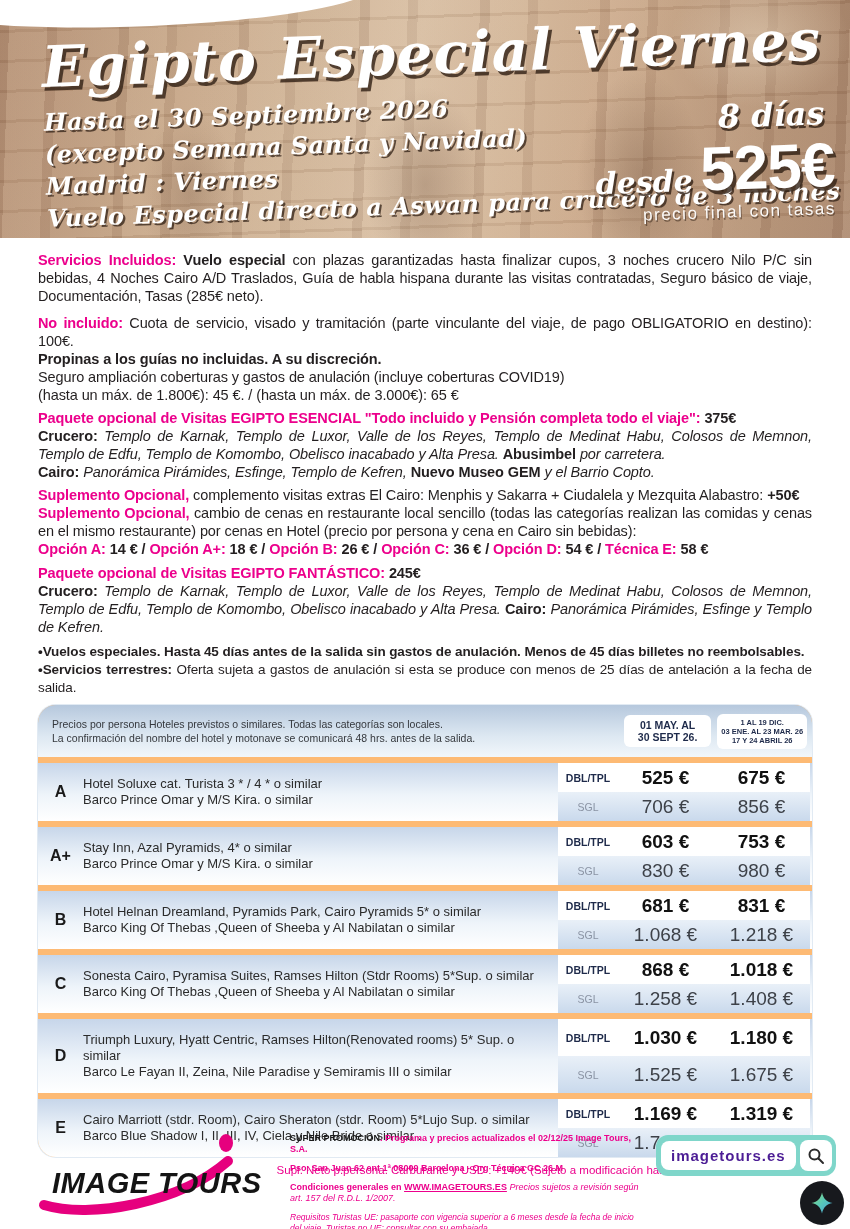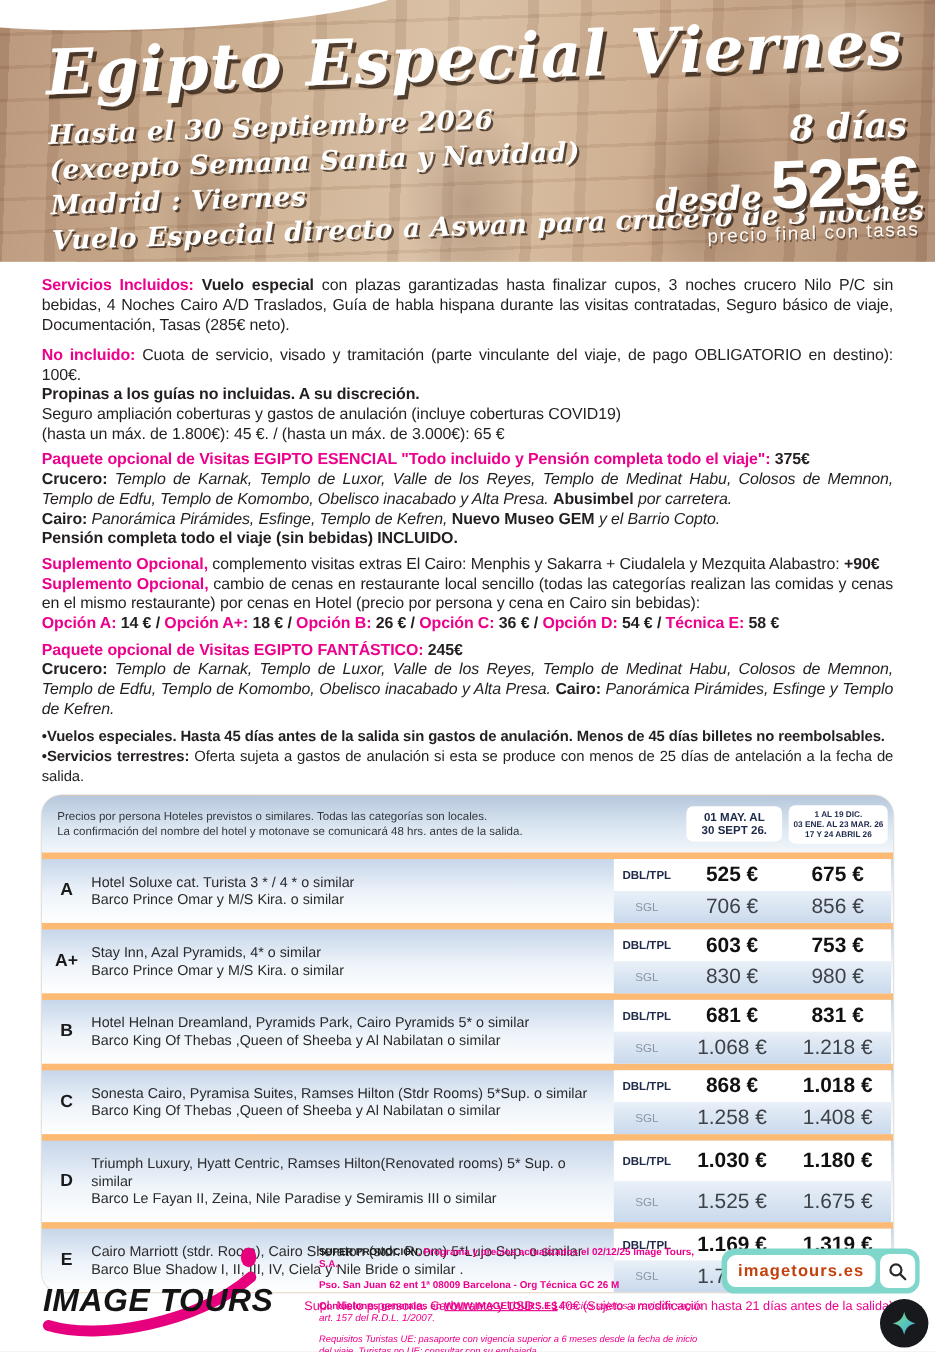--- a/index.html
+++ b/index.html
@@ -74,32 +74,32 @@
   .pc.last{ width:97px; }
   .sub.dbl .pc{ font-weight:bold; color:#111; }
   .sub.sgl .pc{ color:#3d4148; }
   .supl-note{ margin:7px 38px 0 0; text-align:right; font-size:11.5px; color:#EC008C; }
 
   
   .footer{ position:absolute; left:0; bottom:0; width:850px; height:110px; padding:0 14px 0 30px;
            display:flex; align-items:flex-start; }
   .logo{ position:relative; width:232px; height:92px; margin-top:14px; flex:none; }
   .logo svg{ position:absolute; left:0; top:0; }
-  .logo-text{ position:absolute; left:9px; top:34px; font-size:29px; font-style:italic; font-weight:bold;
+  .logo-text{ position:absolute; left:22px; top:34px; font-size:29px; font-style:italic; font-weight:bold;
               letter-spacing:.5px; color:#141414; white-space:nowrap; }
   .fmid{ flex:1; padding:14px 10px 0 28px; font-size:9px; line-height:11px; color:#EC008C; }
   .fmid .row{ margin-bottom:8px; display:block; }
   .fblack{ color:#1a1a1a; font-weight:bold; }
   .furl{ font-weight:bold; text-decoration:underline; color:#EC008C; cursor:pointer; }
   .fsmall{ font-style:italic; font-size:8.5px; line-height:11px; margin-bottom:2px !important; }
   .fright{ flex:none; width:180px; padding-top:16px; }
   .site-btn{ display:flex; align-items:center; gap:4px; background:#7fd6ca; border-radius:12px;
              padding:5px; cursor:pointer; }
   .site-label{ background:#fff; border-radius:8px; padding:6px 10px; font-size:15px; font-weight:bold;
-               letter-spacing:1px; color:#c2410c; white-space:nowrap; }
+               letter-spacing:1px; color:#4c1d95; white-space:nowrap; }
   .site-glass{ background:#fff; border-radius:8px; width:32px; height:31px; display:flex;
                align-items:center; justify-content:center; flex:none; }
   .widget{ position:absolute; right:6px; bottom:4px; width:44px; height:44px; border-radius:50%;
            background:#17191d; display:flex; align-items:center; justify-content:center; cursor:pointer; }
 </style>
 </head>
 <body>
 
 <div class="page">
 
@@ -134,25 +134,24 @@
       <span class="line"><span class="mag b">No incluido:</span> <span>Cuota de servicio, visado y tramitación (parte vinculante del viaje, de pago OBLIGATORIO en destino): 100€.</span></span>
       <span class="line b">Propinas a los guías no incluidas. A su discreción.</span>
       <span class="line">Seguro ampliación coberturas y gastos de anulación (incluye coberturas COVID19)</span>
       <span class="line">(hasta un máx. de 1.800€): 45 €. / (hasta un máx. de 3.000€): 65 €</span>
     </p>
 
     <p class="para p3">
       <span class="line"><span class="mag b">Paquete opcional de Visitas EGIPTO ESENCIAL "Todo incluido y Pensión completa todo el viaje":</span> <span class="b">375€</span></span>
       <span><span class="bi">Crucero:</span> <span class="i">Templo de Karnak, Templo de Luxor, Valle de los Reyes, Templo de Medinat Habu, Colosos de Memnon, Templo de Edfu, Templo de Komombo, Obelisco inacabado y Alta Presa.</span> <span class="bi">Abusimbel</span> <span class="i">por carretera.</span></span>
       <span class="line"><span class="bi">Cairo:</span> <span class="i">Panorámica Pirámides, Esfinge, Templo de Kefren,</span> <span class="bi">Nuevo Museo GEM</span> <span class="i">y el Barrio Copto.</span></span>
-      <span class="line bi">Pensión completa todo el viaje (sin bebidas) INCLUIDO.</span>
     </p>
 
     <p class="para p4">
-      <span class="line"><span class="mag b">Suplemento Opcional,</span> <span>complemento visitas extras El Cairo: Menphis y Sakarra + Ciudalela y Mezquita Alabastro:</span> <span class="b">+90€</span></span>
+      <span class="line"><span class="mag b">Suplemento Opcional,</span> <span>complemento visitas extras El Cairo: Menphis y Sakarra + Ciudalela y Mezquita Alabastro:</span> <span class="b">+50€</span></span>
       <span><span class="mag b">Suplemento Opcional,</span> <span>cambio de cenas en restaurante local sencillo (todas las categorías realizan las comidas y cenas en el mismo restaurante) por cenas en Hotel (precio por persona y cena en Cairo sin bebidas):</span></span>
       <span class="line">
         <span class="mag b">Opción A:</span> <span class="b">14 €</span> <span class="b">/</span>
         <span class="mag b">Opción A+:</span> <span class="b">18 €</span> <span class="b">/</span>
         <span class="mag b">Opción B:</span> <span class="b">26 €</span> <span class="b">/</span>
         <span class="mag b">Opción C:</span> <span class="b">36 €</span> <span class="b">/</span>
         <span class="mag b">Opción D:</span> <span class="b">54 €</span> <span class="b">/</span>
         <span class="mag b">Técnica E:</span> <span class="b">58 €</span>
       </span>
     </p>

